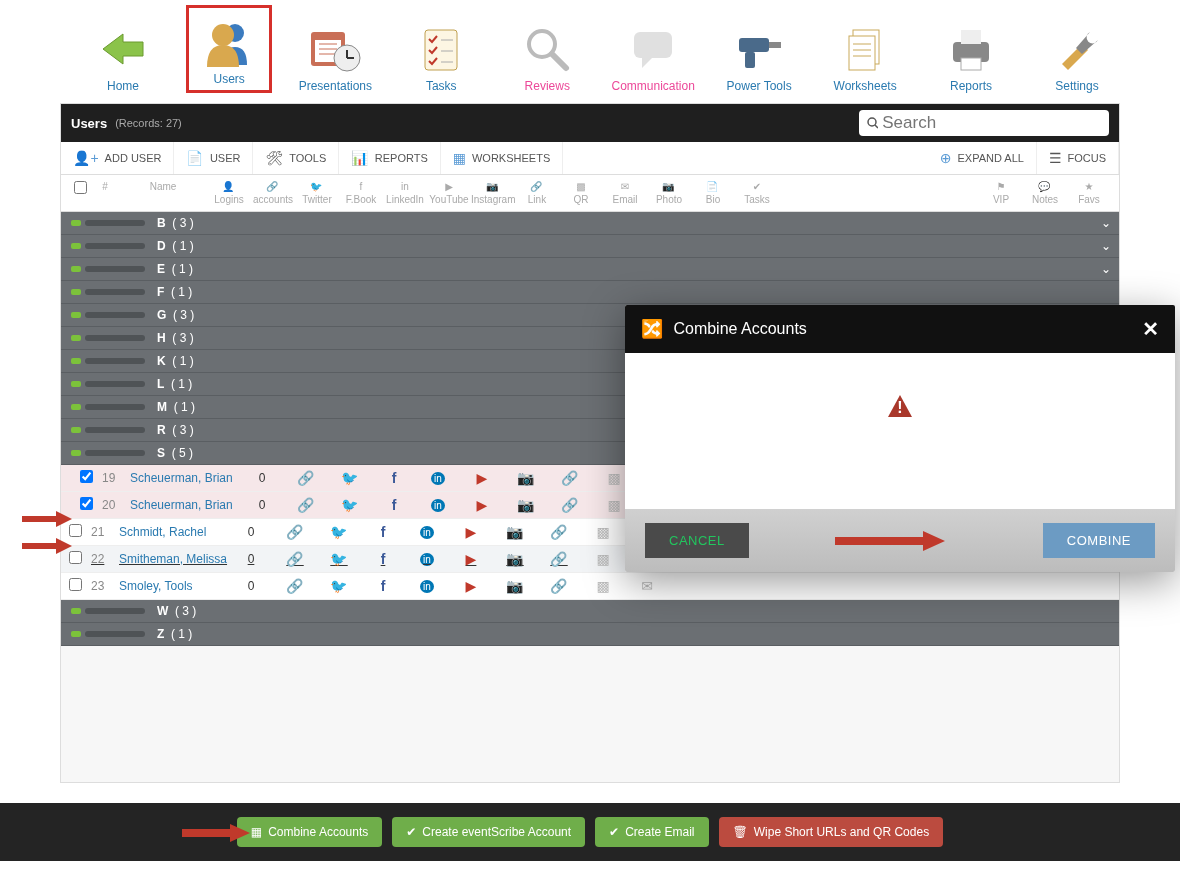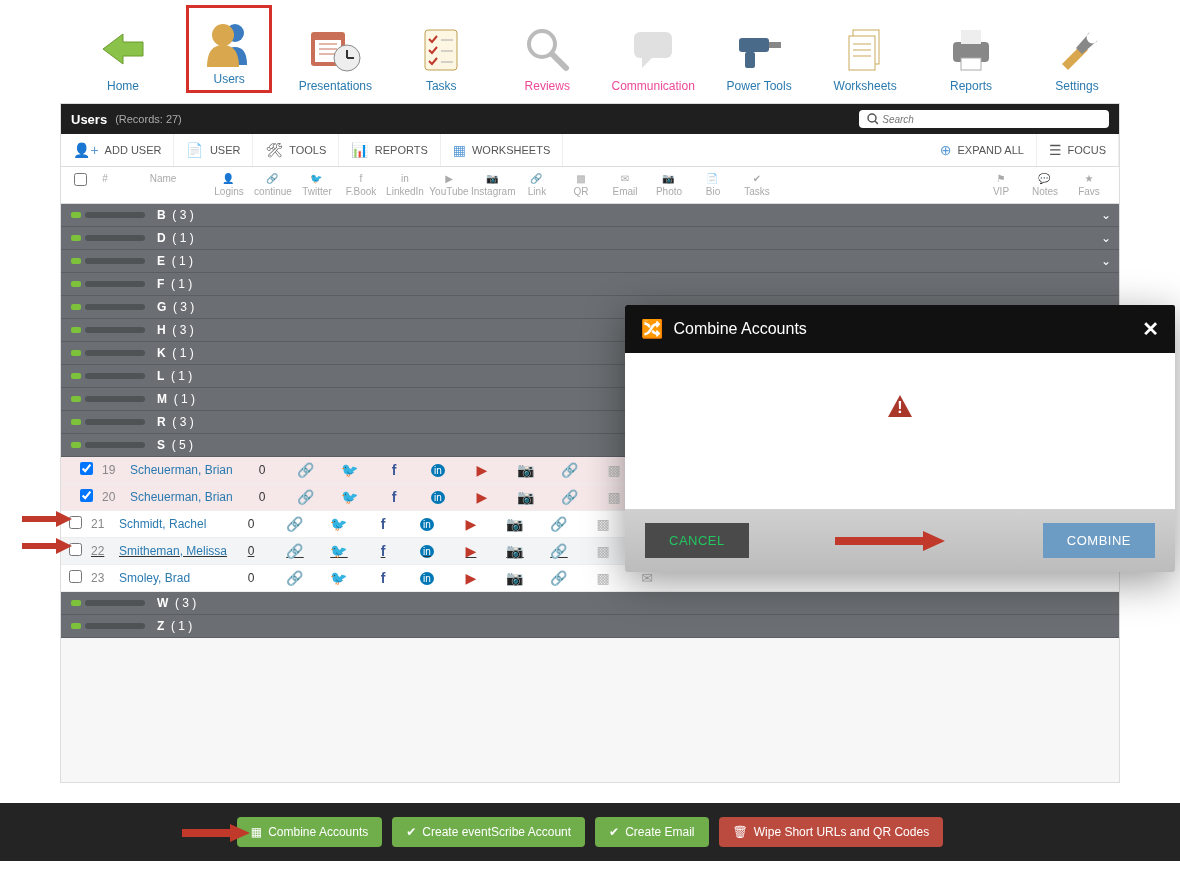--- a/index.html
+++ b/index.html
@@ -15,21 +15,21 @@
 .nav-item.selected .lbl { color:#2a7ab0; }
 
 
 .page { margin: 0 60px 20px 60px; border: 1px solid #ddd; background: #f7f7f7; min-height: 680px; }
 
 
 .titlebar { background: #1f1f1f; color: #fff; display: flex; align-items: center; padding: 6px 10px; }
 .titlebar .t1 { font-weight: bold; font-size: 13px; margin-right: 8px; }
 .titlebar .t2 { color:#aaa; font-size: 11px; }
 .titlebar .search { margin-left: auto; background: #fff; border-radius:4px; padding:3px 8px; width: 250px; display:flex; align-items:center; gap:4px; }
-.titlebar .search input { border:none; outline:none; font-size:10px; width:100%;font-style:italic; }
+.titlebar .search input { border:none; outline:none; font-size:17px; width:100%; }
 
 
 .toolbar { background: #fff; border-bottom: 1px solid #ddd; display: flex; }
 .tbtn { padding: 8px 12px; border-right: 1px solid #eee; font-size: 11px; color: #555; display:flex; align-items:center; gap:6px; cursor:pointer; }
 .tbtn.right { margin-left:auto; }
 .tbtn .ti { font-size:14px; }
 
 
 .colrow { background: #fff; display: flex; padding: 6px 8px; border-bottom: 1px solid #ddd; color: #aaa; font-size: 10px; }
 .colrow .c { text-align:center; }
@@ -241,21 +241,21 @@
   <div class="colrow">
     <div class="c c-chk"><input type="checkbox" style=""></div>
     <div class="c c-num">#</div>
     <div class="c c-name">Name</div>
     <div class="c c-s">
         <span class="ic">👤</span>
         <div>Logins</div>
       </div>
     <div class="c c-s">
         <span class="ic">🔗</span>
-        <div>continue</div>
+        <div>accounts</div>
       </div>
     <div class="c c-s">
         <span class="ic">🐦</span>
         <div>Twitter</div>
       </div>
     <div class="c c-s">
         <span class="ic">f</span>
         <div>F.Book</div>
       </div>
     <div class="c c-s">
@@ -379,21 +379,21 @@
         <div class="c-s"><span class="ic" style="background:#0077b5;color:#fff;border-radius:50%;padding:1px 3px;font-size:10px">in</span></div>
         <div class="c-s"><span class="ic" style="color:#c0392b">▶</span></div>
         <div class="c-s"><span class="ic">📷</span></div>
         <div class="c-s"><span class="ic">🔗</span></div>
         <div class="c-s"><span class="ic">▩</span></div>
         <div class="c-s"><span class="ic">✉</span></div>
       </div>
       <div class="urow">
         <div class="c-chk"><input type="checkbox" style=""></div>
         <div class="c-num">23</div>
-        <div class="c-name">Smoley, Brad</div>
+        <div class="c-name">Smoley, Tools</div>
         <div class="c-s">0</div>
         <div class="c-s"><span class="ic">🔗</span></div>
         <div class="c-s"><span class="ic" style="color:#55acee">🐦</span></div>
         <div class="c-s"><span class="ic" style="color:#3b5998;font-weight:bold">f</span></div>
         <div class="c-s"><span class="ic" style="background:#0077b5;color:#fff;border-radius:50%;padding:1px 3px;font-size:10px">in</span></div>
         <div class="c-s"><span class="ic" style="color:#c0392b">▶</span></div>
         <div class="c-s"><span class="ic">📷</span></div>
         <div class="c-s"><span class="ic">🔗</span></div>
         <div class="c-s"><span class="ic">▩</span></div>
         <div class="c-s"><span class="ic">✉</span></div>

